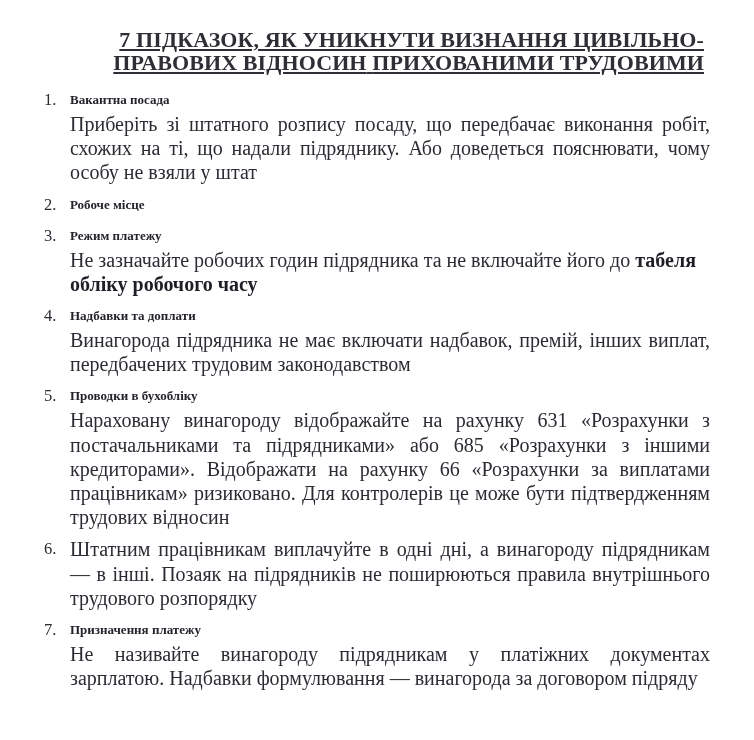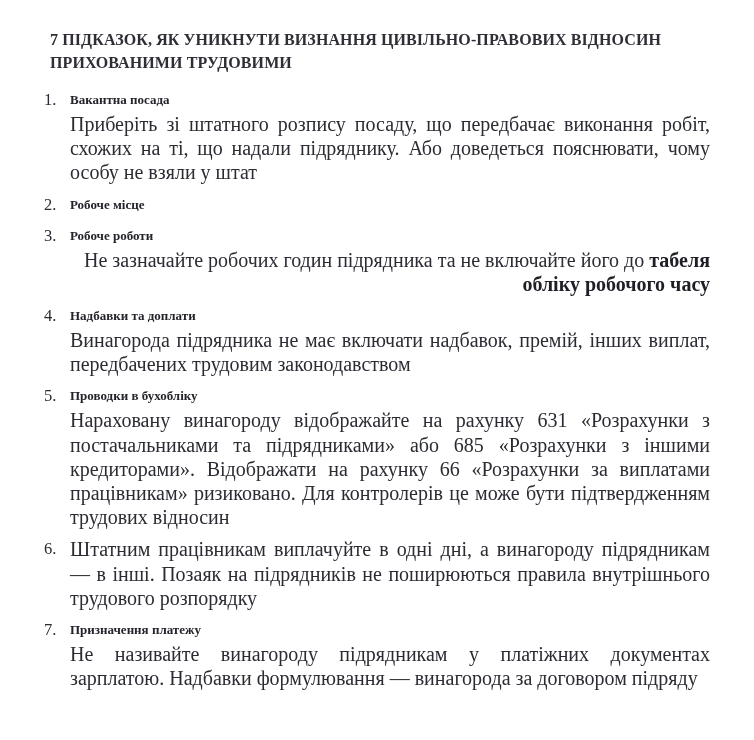--- a/index.html
+++ b/index.html
@@ -18,27 +18,28 @@
 
   .page {
     width: 754px;
     height: 740px;
     box-sizing: border-box;
     padding: 22px 22px 0 22px;
     background: #ffffff;
   }
 
   .doc-title {
-    text-align: left;
+    text-align: right;
     font-weight: bold;
-    font-size: 16px;
+    font-size: 22px;
     line-height: 23px;
     letter-spacing: 0.1px;
     color: #2e2e36;
     margin: 6px 28px 14px 28px;
+    text-decoration: underline;
   }
 
   .tips-list {
     margin: 0;
     padding: 0;
     list-style: none;
   }
 
   .tip-item {
     display: block;
@@ -71,21 +72,21 @@
     font-size: 20px;
     line-height: 24.2px;
     color: #2b2b33;
     margin: 0;
     text-align: justify;
     text-justify: inter-word;
     padding-right: 22px;
   }
 
   .tip-body.ragged {
-    text-align: right;
+    text-align: left;
   }
 
   .tip-body b {
     font-weight: bold;
     color: #1e1e26;
   }
 </style>
 </head>
 <body>
 
@@ -104,21 +105,21 @@
       <p class="tip-body">Приберіть зі штатного розпису посаду, що передбачає виконання робіт, схожих на ті, що надали підряднику. Або доведеться пояснювати, чому особу не взяли у штат</p>
     </li>
 
     <li class="tip-item">
       <span class="tip-number">2.</span>
       <div class="tip-heading">Робоче місце</div>
     </li>
 
     <li class="tip-item">
       <span class="tip-number">3.</span>
-      <div class="tip-heading">Робоче роботи</div>
+      <div class="tip-heading">Режим платежу</div>
       <p class="tip-body ragged"><span>Не зазначайте робочих годин підрядника та не включайте його до </span><b>табеля обліку робочого часу</b><span></span></p>
     </li>
 
     <li class="tip-item">
       <span class="tip-number">4.</span>
       <div class="tip-heading">Надбавки та доплати</div>
       <p class="tip-body">Винагорода підрядника не має включати надбавок, премій, інших виплат, передбачених трудовим законодавством</p>
     </li>
 
     <li class="tip-item">

